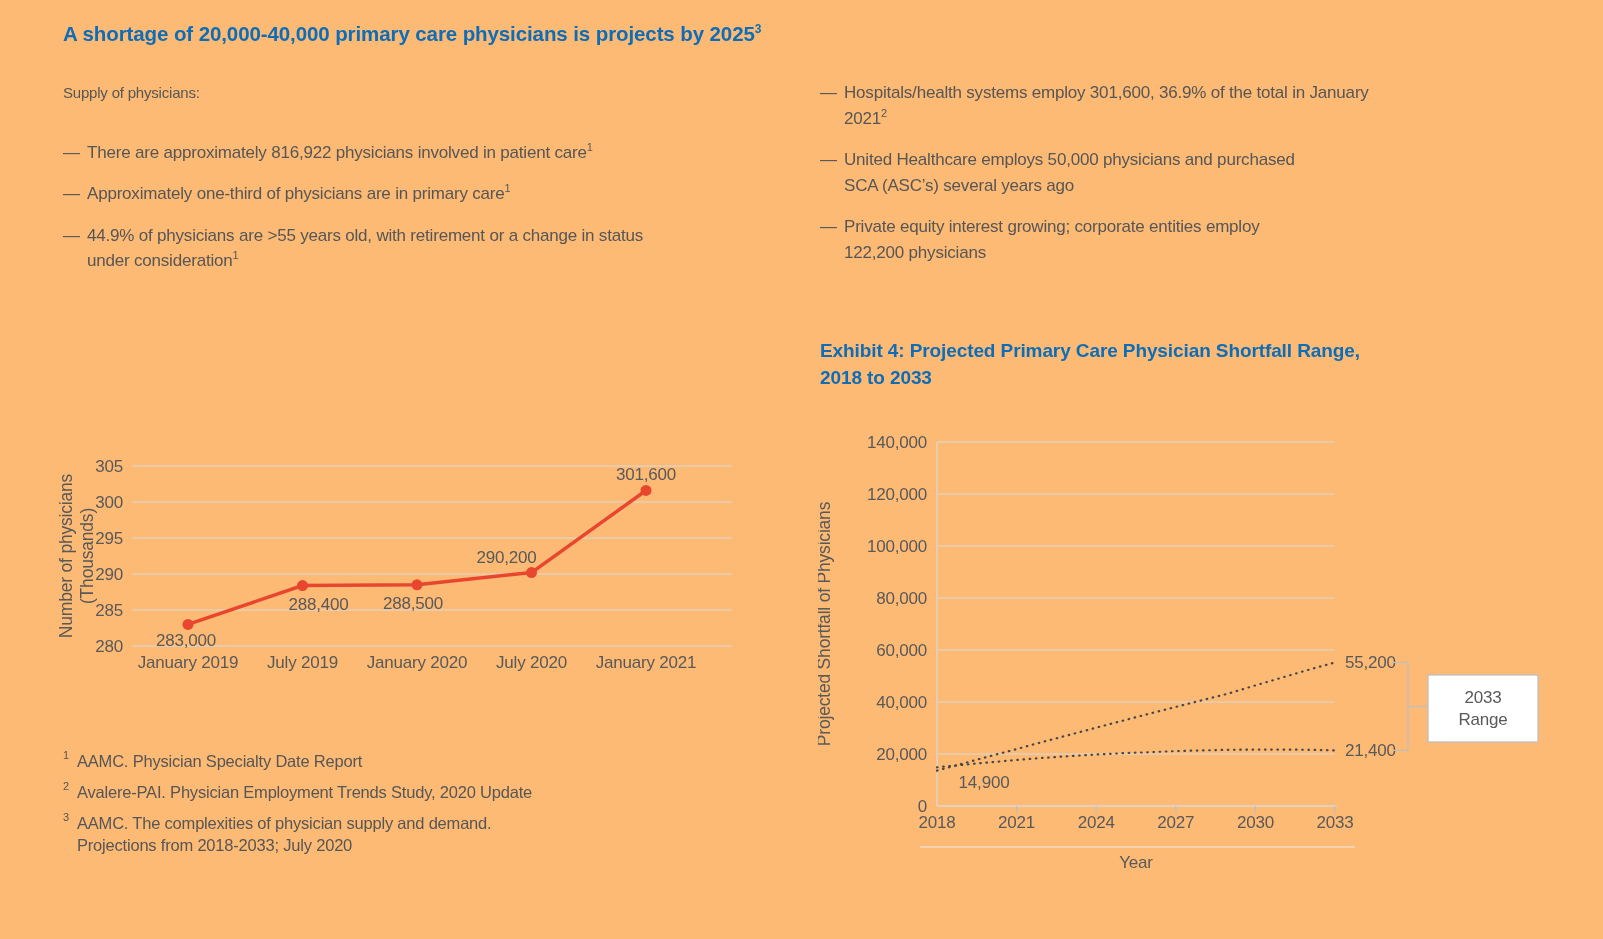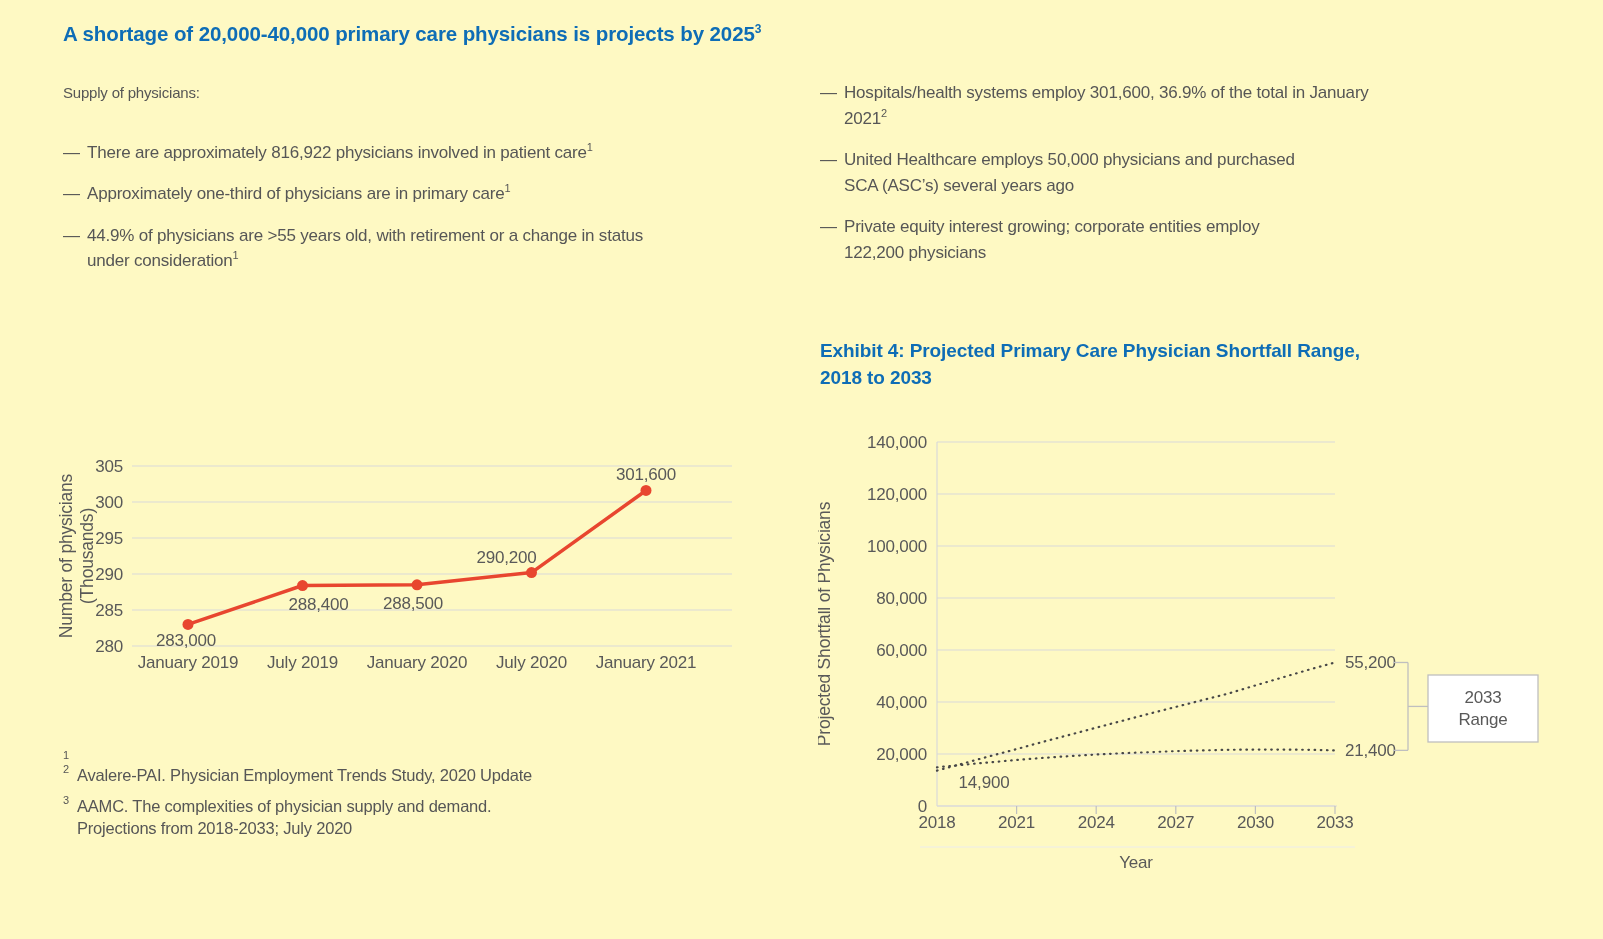--- a/index.html
+++ b/index.html
@@ -1,18 +1,18 @@
 <!DOCTYPE html>
 <html style="--blue: #0e6db6; --body: #565656; --chartText: #595959;"><head>
 <meta charset="utf-8">
 <style>
   * { margin:0; padding:0; box-sizing:border-box; }
   html,body { background:#ffffff; }
   body { font-family:"Liberation Sans", sans-serif; color:var(--body,#565656); }
-  .page { position:relative; width:1603px; height:939px; background:#fef9c3; overflow:hidden; letter-spacing:-0.2px; }
+  .page { position:relative; width:1603px; height:939px; background:#fdba74; overflow:hidden; letter-spacing:-0.2px; }
 
   .page-title { position:absolute; left:63px; top:22px; font-size:20.5px; font-weight:bold; color:var(--blue,#0e6db6); letter-spacing:-0.1px; }
   .page-title sup { font-size:12px; }
 
   .col { position:absolute; font-size:17px; line-height:25.5px; }
   .col-supply { left:63px; top:80px; width:660px; }
   .col-demand { left:820px; top:80px; width:640px; }
   .sec-head { margin-bottom:34px; font-size:15px; }
   .bullet { display:flex; margin-bottom:16px; }
   .bullet .bmark { width:24px; flex:0 0 24px; }
@@ -160,20 +160,21 @@
       <line x1="590" y1="244.48" x2="590" y2="332.36" stroke="#bfbfbf" stroke-width="1.3"></line>
       <line x1="590" y1="288.42" x2="610" y2="288.42" stroke="#bfbfbf" stroke-width="1.3"></line>
       <rect x="610" y="257" width="110" height="67" fill="#ffffff" stroke="#bfbfbf" stroke-width="1.3"></rect>
       <text x="665" y="285" text-anchor="middle">2033</text>
       <text x="665" y="307" text-anchor="middle">Range</text>
     </svg>
 
   <section class="footnotes">
     <div class="footnote f1">
       <span class="fmark">1</span>
+      <span class="ftext">AAMC. Physician Specialty Date Report</span>
     </div>
     <div class="footnote f2">
       <span class="fmark">2</span>
       <span class="ftext">Avalere-PAI. Physician Employment Trends Study, 2020 Update</span>
     </div>
     <div class="footnote f3">
       <span class="fmark">3</span>
       <span class="ftext">AAMC. The complexities of physician supply and demand. Projections from 2018-2033; July 2020</span>
     </div>
   </section>

